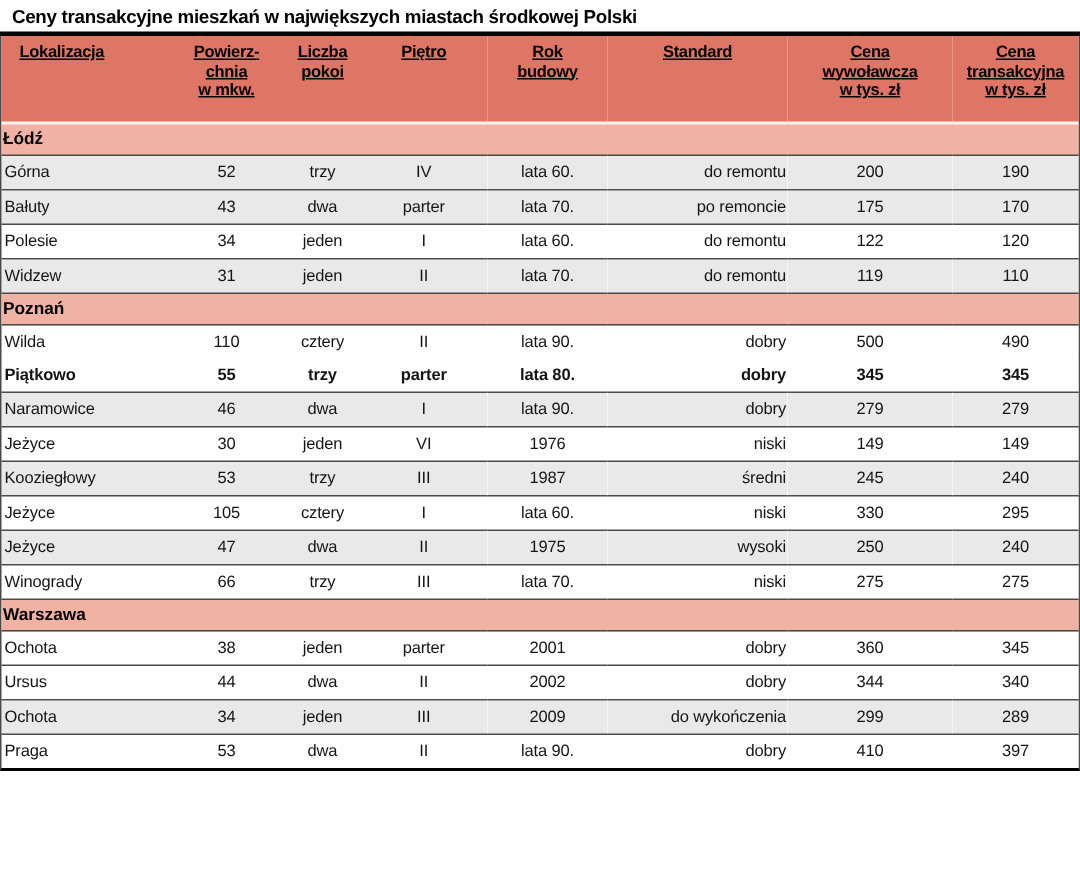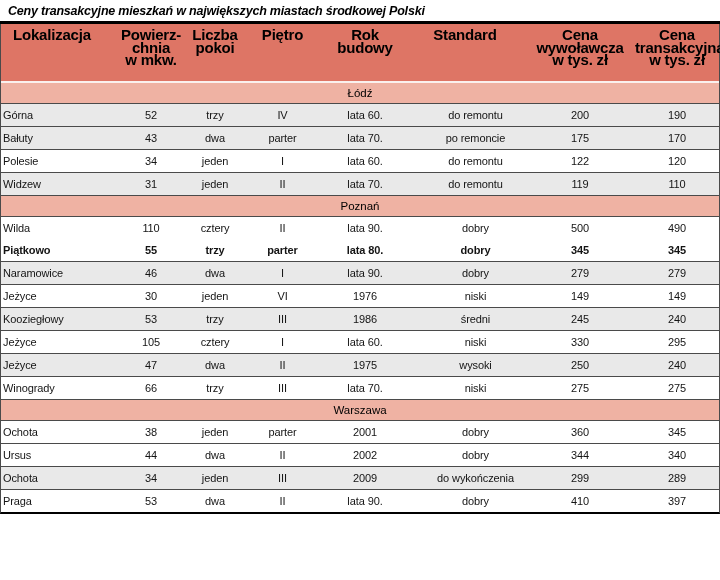--- a/index.html
+++ b/index.html
@@ -9,51 +9,50 @@
     font-family: "Liberation Sans", sans-serif;
     overflow: hidden;
   }
   .title {
     font-weight: bold;
     font-size: 12.5px;
     letter-spacing: -0.2px;
     color: #000;
     padding: 4px 8px 3px 8px;
     border-bottom: 3px solid #000;
-    font-style: italic;
   }
   .table-wrap {
     border-left: 1px solid var(--line-gray, #4a4a4a);
     border-right: 1px solid var(--line-gray, #4a4a4a);
     border-bottom: 2px solid #000;
   }
   table {
     border-collapse: collapse;
     table-layout: fixed;
     width: 718px;
   }
   thead th {
     background: var(--header-bg, #de7565);
     color: #000;
     font-weight: bold;
-    font-size: 15px;
+    font-size: 11px;
     line-height: 12.5px;
     letter-spacing: -0.2px;
     vertical-align: top;
     padding: 5px 0 0 0;
     height: 52px;
     white-space: pre-line;
     text-align: center;
+    text-decoration: underline;
   }
   thead th.c0 { text-align: left; padding-left: 12px; }
   .section-bar td {
     background: var(--section-bg, #efb2a3);
     color: #000;
-    text-align: center;
-    font-weight: normal;
+    font-weight: bold;
     font-size: 11.5px;
     height: 18px;
     border-top: 1px solid var(--line-gray, #4a4a4a);
   }
   .section-bar.first-bar td {
     border-top: 2px solid #faf1ee;
   }
   .data-row td {
     font-size: 11px;
     letter-spacing: -0.1px;
@@ -61,21 +60,21 @@
     height: 20px;
     text-align: center;
     border-top: 1px solid var(--line-gray, #4a4a4a);
     background: #ffffff;
     overflow: hidden;
     white-space: nowrap;
   }
   .data-row.shaded td { background: var(--row-alt-bg, #e9e9e9); }
   .data-row.no-border td { border-top: none; font-weight: bold; }
   .data-row td.c0 { text-align: left; padding-left: 2px; }
-  .data-row td.c5 { text-align: center; padding-left: 22px; }
+  .data-row td.c5 { text-align: right; padding-left: 22px; }
 </style>
 </head>
 <body>
 
 <div class="title">Ceny transakcyjne mieszkań w największych miastach środkowej Polski</div>
 
 <div class="table-wrap">
   <table>
     <colgroup>
       <col style="width:111px">
@@ -192,21 +191,21 @@
           <td class="c4">1976</td>
           <td class="c5">niski</td>
           <td class="c6">149</td>
           <td class="c7">149</td>
         </tr>
         <tr class="data-row shaded">
           <td class="c0">Kooziegłowy</td>
           <td class="c1">53</td>
           <td class="c2">trzy</td>
           <td class="c3">III</td>
-          <td class="c4">1986</td>
+          <td class="c4">1987</td>
           <td class="c5">średni</td>
           <td class="c6">245</td>
           <td class="c7">240</td>
         </tr>
         <tr class="data-row">
           <td class="c0">Jeżyce</td>
           <td class="c1">105</td>
           <td class="c2">cztery</td>
           <td class="c3">I</td>
           <td class="c4">lata 60.</td>

